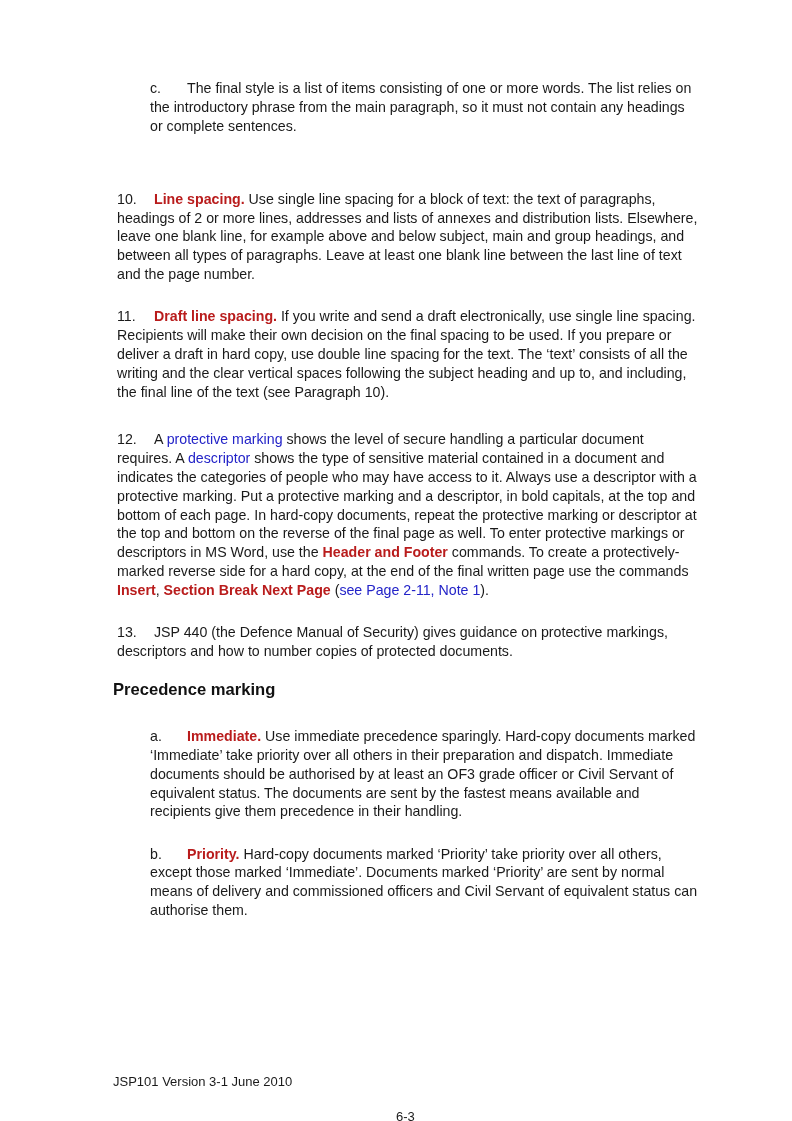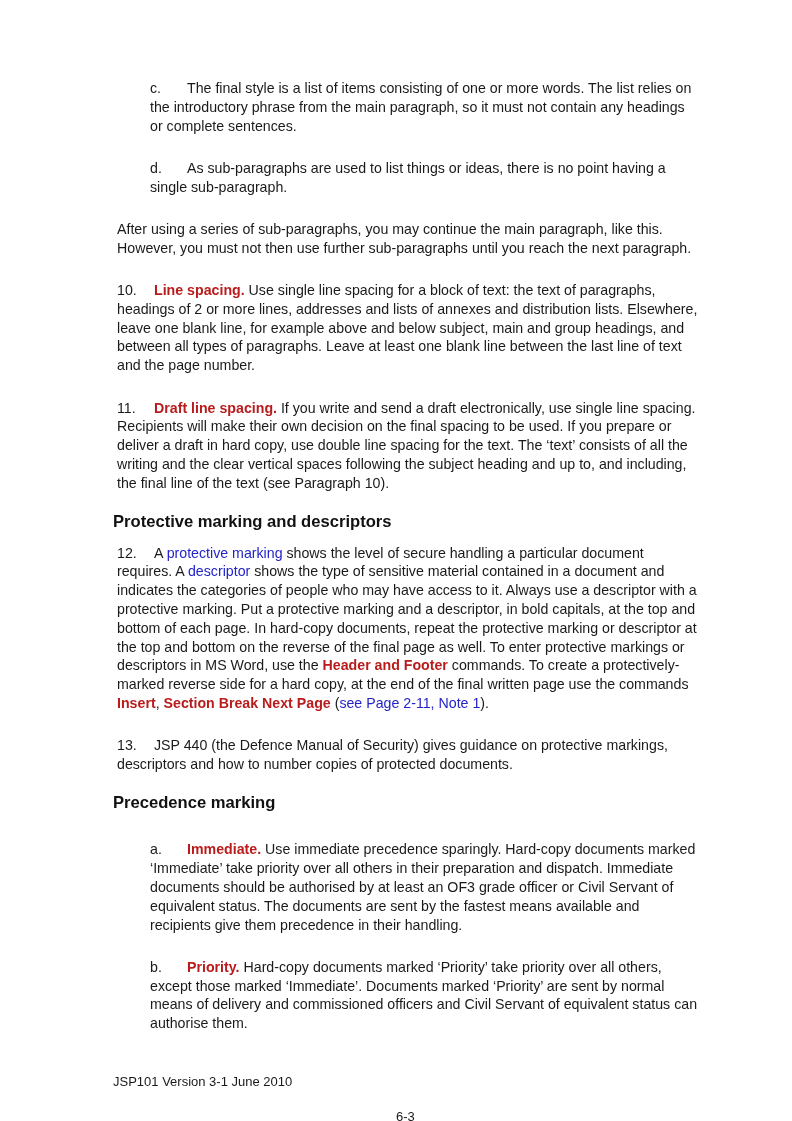--- a/index.html
+++ b/index.html
@@ -62,33 +62,30 @@
       font-size: 13px;
     }
   </style>
 </head>
 <body>
 
 <div class="page">
 
   <p class="sub"><span class="num">c.</span><span>The final style is a list of items consisting of one or more words.  The list relies on the introductory phrase from the main paragraph, so it must not contain any headings or complete sentences.</span></p>
   <div class="gap"></div>
-  <p class="sub"><span class="num">d.</span><span>As sub-paragraphs are used to list things or ideas, there is no point having a single sub-paragraph.</span></p>
   <div class="gap"></div>
 
-  <p>After using a series of sub-paragraphs, you may continue the main paragraph, like this.  However, you must not then use further sub-paragraphs until you reach the next paragraph.</p>
   <div class="gap"></div>
 
   <p class="para"><span class="num">10.</span><b>Line spacing.</b><span>  Use single line spacing for a block of text: the text of paragraphs, headings of 2 or more lines, addresses and lists of annexes and distribution lists.  Elsewhere, leave one blank line, for example above and below subject, main and group headings, and between all types of paragraphs.  Leave at least one blank line between the last line of text and the page number.</span></p>
   <div class="gap"></div>
 
   <p class="para"><span class="num">11.</span><b>Draft line spacing.</b><span>  If you write and send a draft electronically, use single line spacing.  Recipients will make their own decision on the final spacing to be used.  If you prepare or deliver a draft in hard copy, use double line spacing for the text.  The ‘text’ consists of all the writing and the clear vertical spaces following the subject heading and up to, and including, the final line of the text (see Paragraph 10).</span></p>
   <div class="gap-sm"></div>
 
-  <h2>Protective marking and descriptors</h2>
   <div style="height:7px"></div>
 
   <p class="para"><span class="num">12.</span><span>A </span><span class="link">protective marking</span><span> shows the level of secure handling a particular document requires.  A </span><span class="link">descriptor</span><span> shows the type of sensitive material contained in a document and indicates the categories of people who may have access to it.  Always use a descriptor with a protective marking.  Put a protective marking and a descriptor, in bold capitals, at the top and bottom of each page.  In hard-copy documents, repeat the protective marking or descriptor at the top and bottom on the reverse of the final page as well.  To enter protective markings or descriptors in MS Word, use the </span><b>Header and Footer</b><span> commands.  To create a protectively-marked reverse side for a hard copy, at the end of the final written page use the commands </span><b>Insert</b><span>, </span><b>Section Break Next Page</b><span> (</span><span class="link">see Page 2-11, Note 1</span><span>).</span></p>
   <div class="gap"></div>
 
   <p class="para"><span class="num">13.</span><span>JSP 440 (the Defence Manual of Security) gives guidance on protective markings, descriptors and how to number copies of protected documents.</span></p>
   <div class="gap-sm"></div>
 
   <h2>Precedence marking</h2>
   <div style="height:7px"></div>

